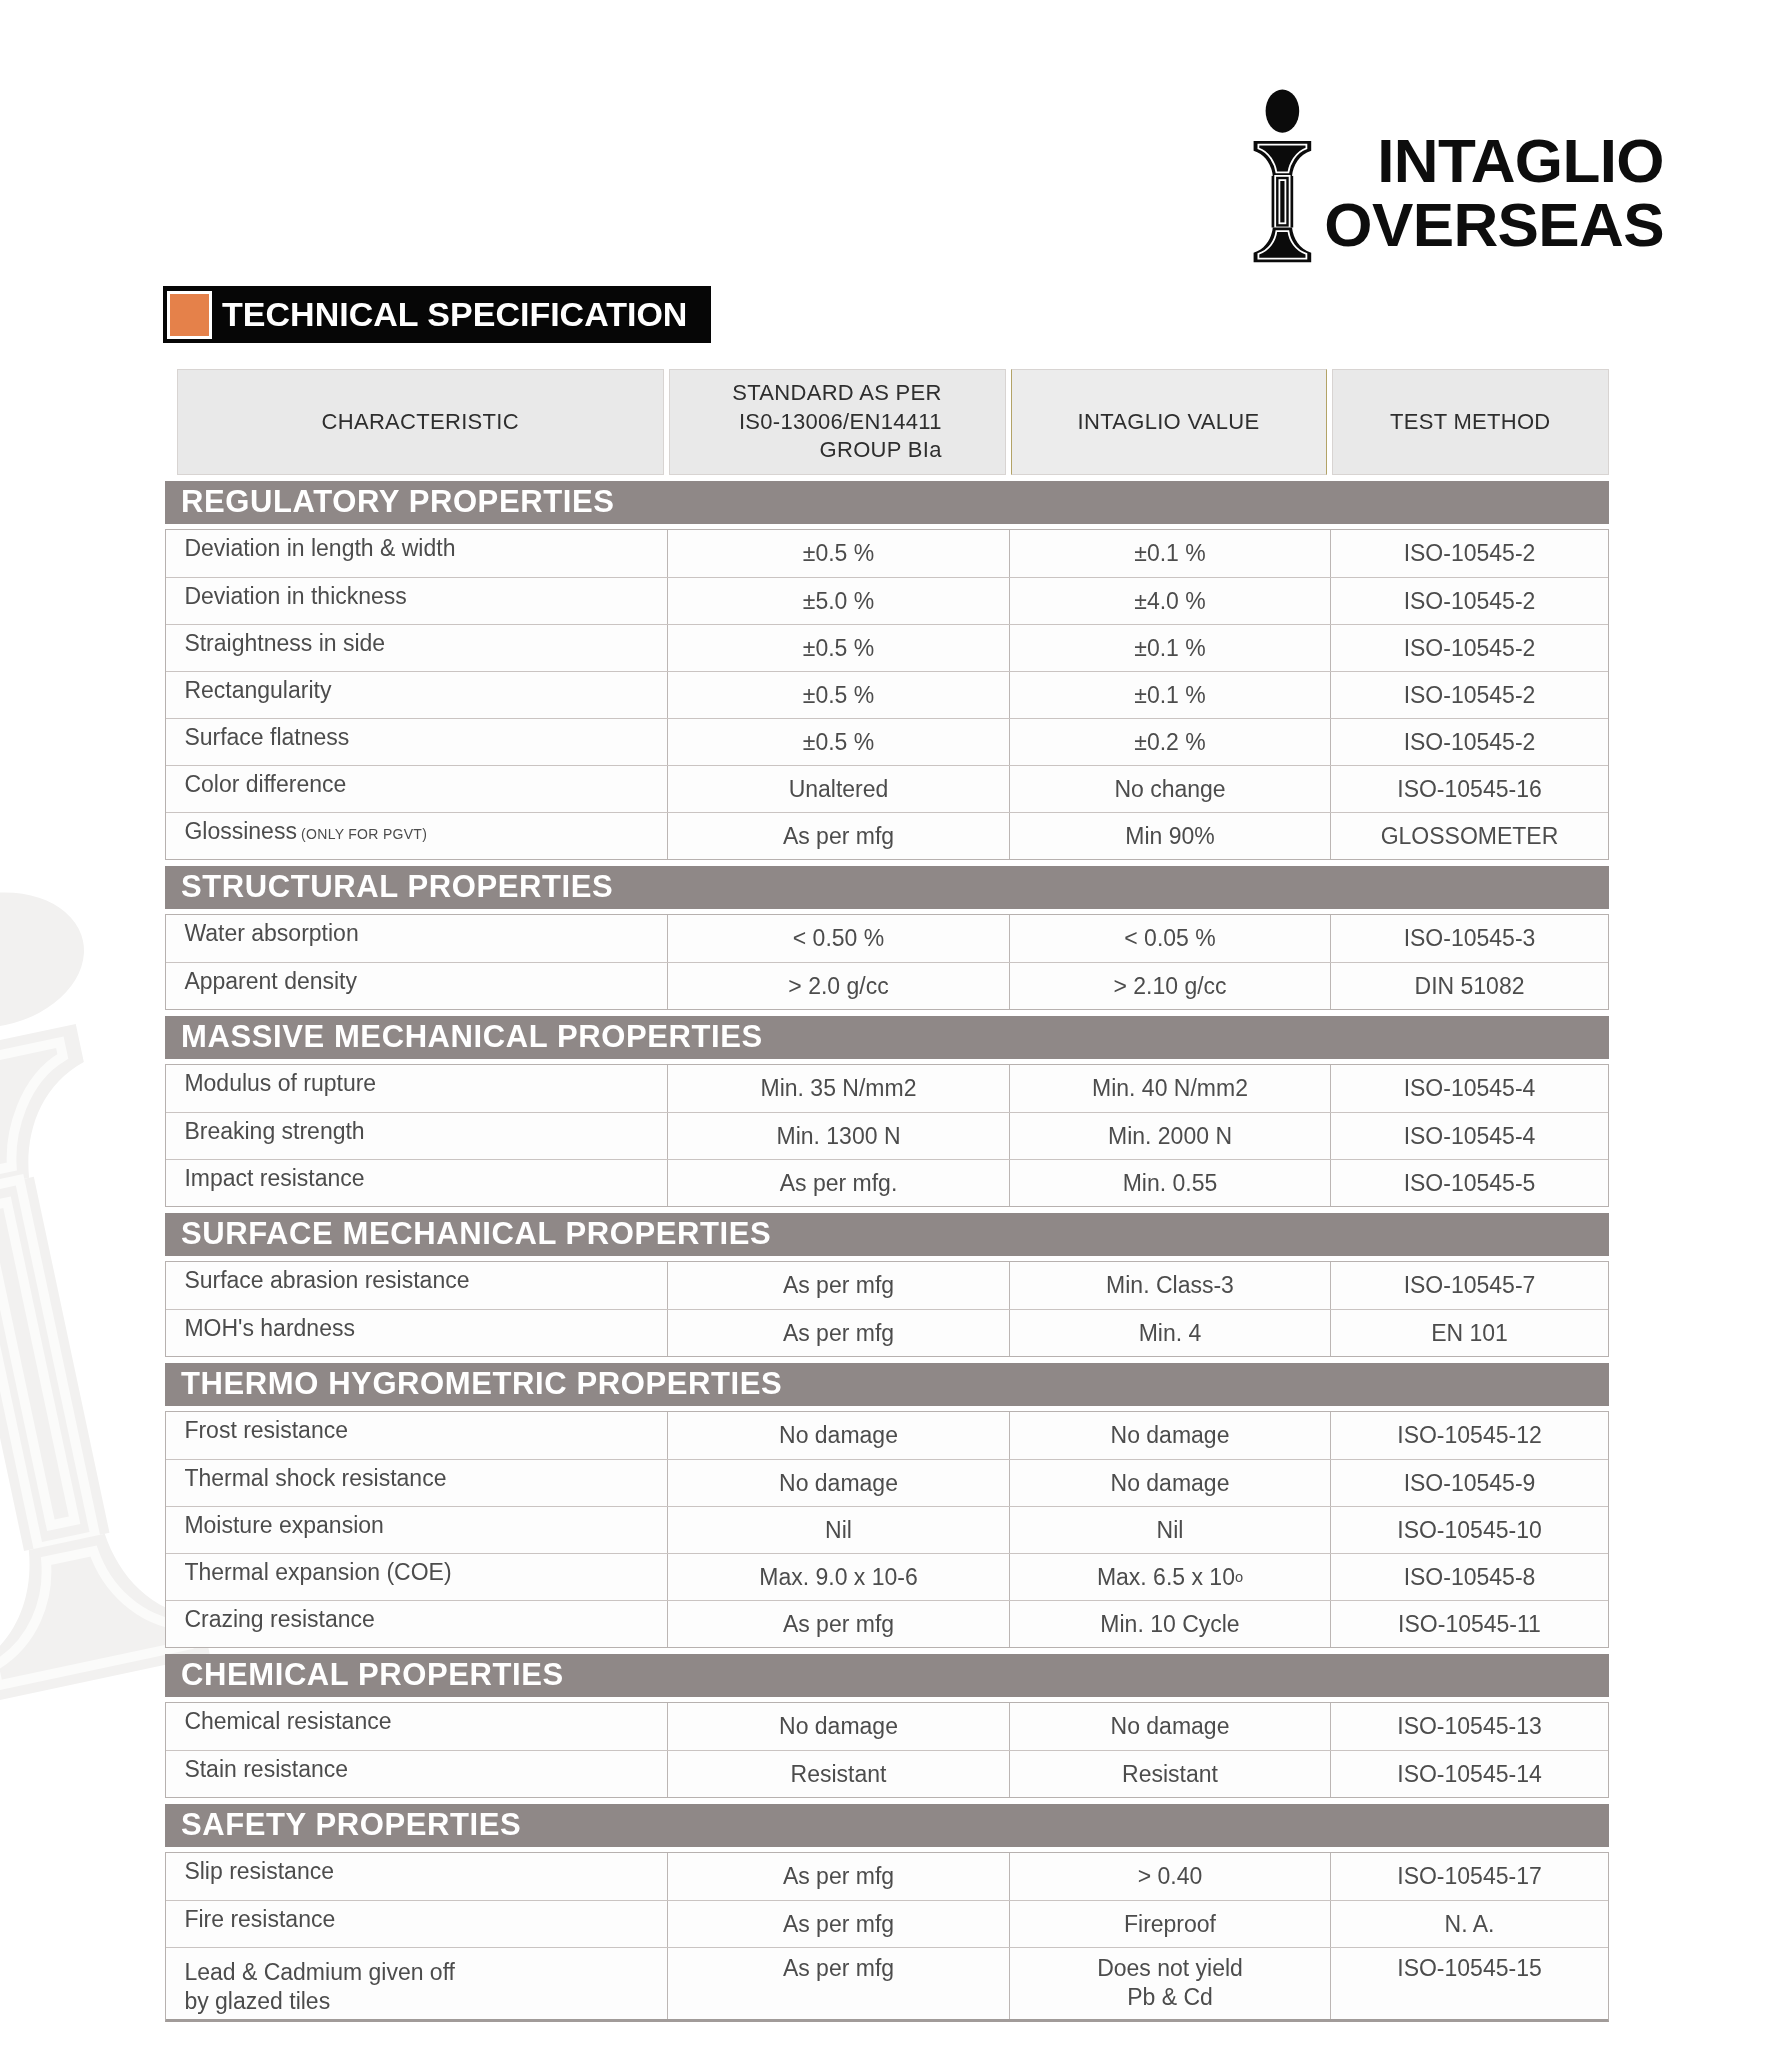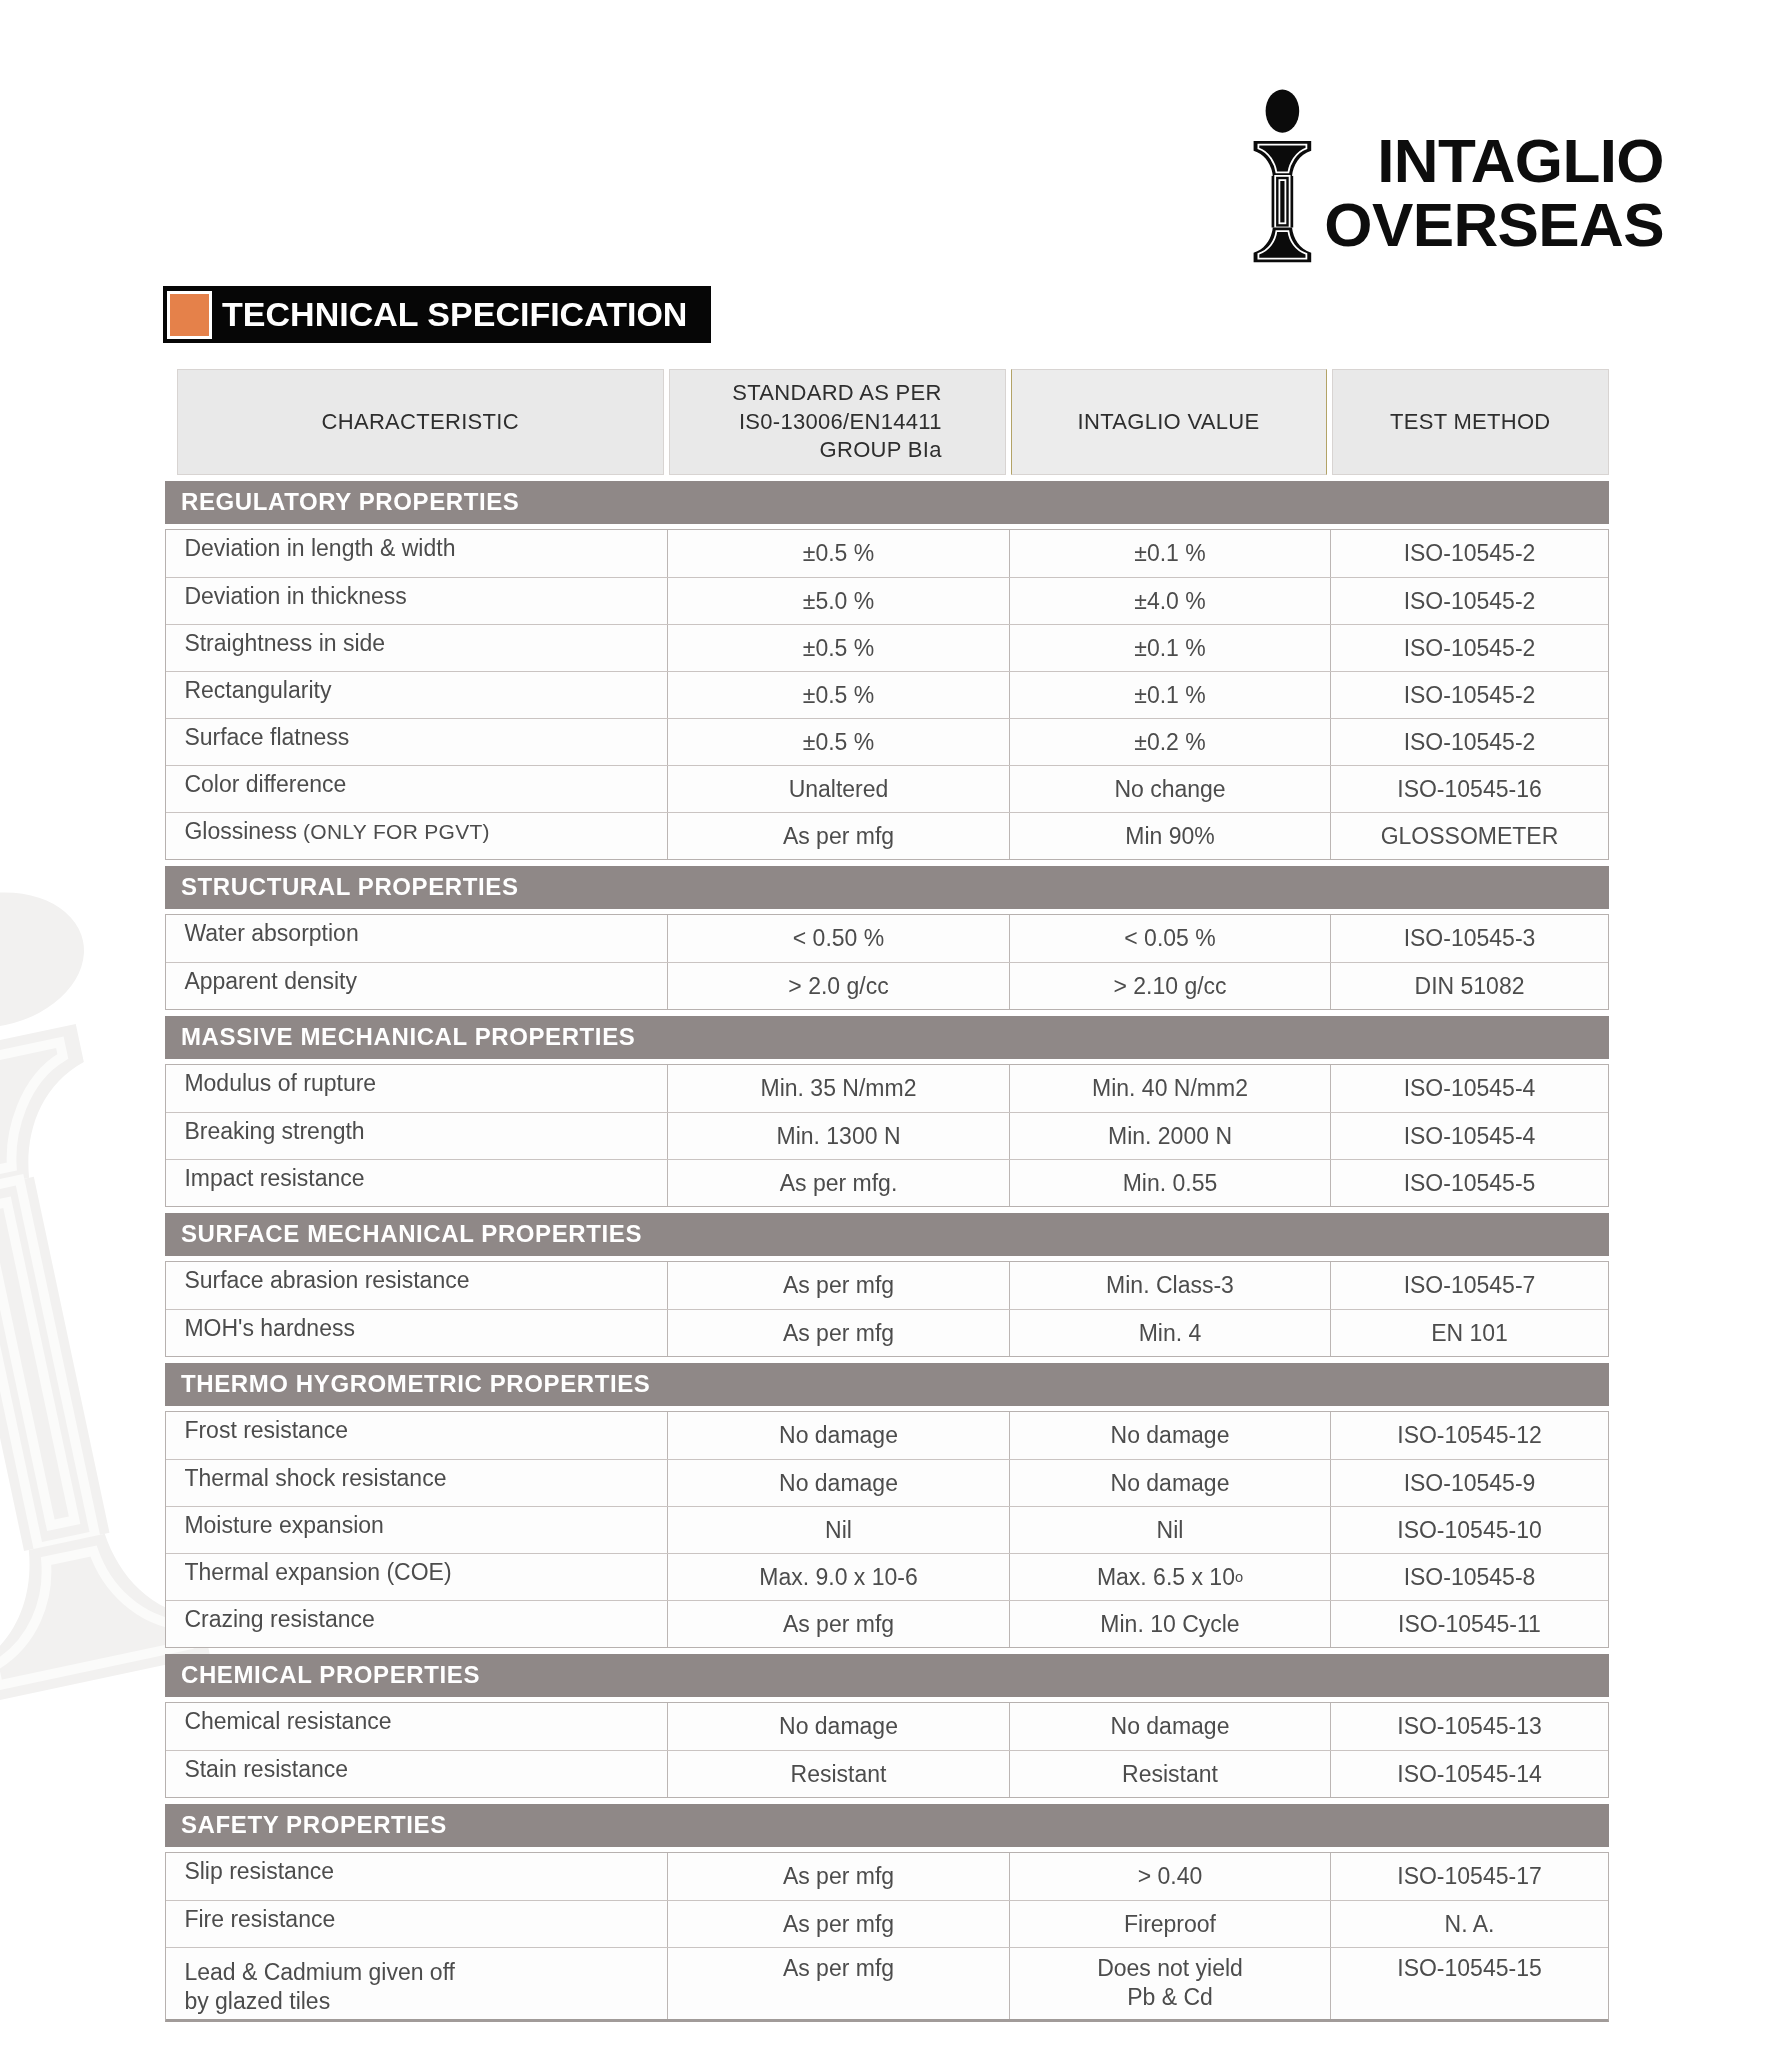--- a/index.html
+++ b/index.html
@@ -51,35 +51,35 @@
     height:100%; background:#e9e9e9; border:0.6px solid #d8d4d2;
     display:flex; align-items:center; justify-content:center; text-align:right;
   }
   .th-c3 .th-inner { background:#ececec; border-left:1.8px solid #b3a366; border-right:1.8px solid #b3a366; }
   .th-label { font-size:22px; color:#2e2e2e; letter-spacing:0.3px; line-height:1.3; white-space:pre-line; }
 
   .band {
     height:43px; margin:5.5px 0; background:var(--band,#8F8887);
     display:flex; align-items:center; padding-left:16px;
   }
-  .band-label { color:#ffffff; font-size:24px; font-weight:bold; letter-spacing:0.6px; white-space:nowrap; }
+  .band-label { color:#ffffff; font-size:31px; font-weight:bold; letter-spacing:0.6px; white-space:nowrap; }
 
   .rows { border:1.2px solid #b7b1af; background:#fdfdfd; }
   .rows:last-child { border-bottom:3.1px solid #a19b99; }
   .row { display:flex; min-height:47px; align-items:flex-start; background:#fdfdfd; }
   .row + .row { border-top:1.8px solid #cac4c2; }
   .row.tall { min-height:72px; align-items:flex-end; padding-top:0; }
   .cell { padding:3.7px 8.6px; font-size:23px; color:#4c4c4c; white-space:pre-line; line-height:1.25; }
   .cell + .cell { border-left:1.2px solid #bcb6b4; align-self:stretch; display:flex; align-items:center; justify-content:center; text-align:center; }
   .row.tall .cell + .cell { align-items:flex-start; padding-top:6.1px; }
   .c1 { flex:0 0 501px; padding-left:18.4px; }
   .c2 { flex:0 0 342px; }
   .c3 { flex:0 0 321px; }
   .c4 { flex:1 1 auto; }
-  .char-note { font-size:21px; color:#4c4c4c; letter-spacing:0.3px; }
+  .char-note { font-size:14px; color:#4c4c4c; letter-spacing:0.3px; }
   .c3 sup { font-size:14.7px; line-height:0; vertical-align:super; }
 </style>
 </head>
 <body>
 
 <div class="page">
 
   <svg class="watermark" viewBox="0 0 700 1600">
     <g transform="rotate(-12 350 800)">
       <ellipse cx="450" cy="170" rx="152" ry="108" fill="#f2f1f0"></ellipse>

